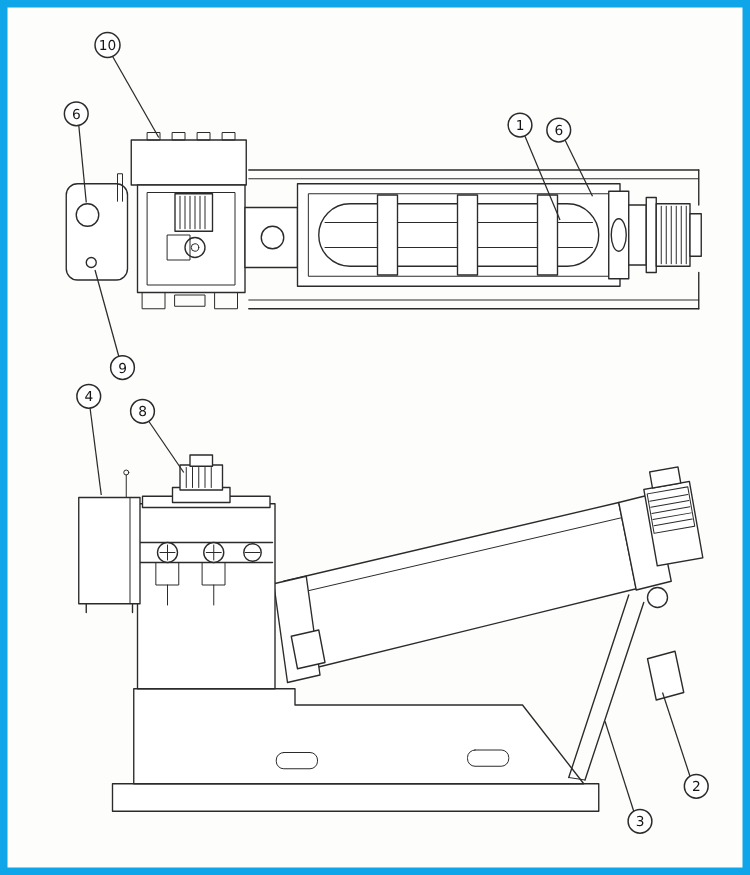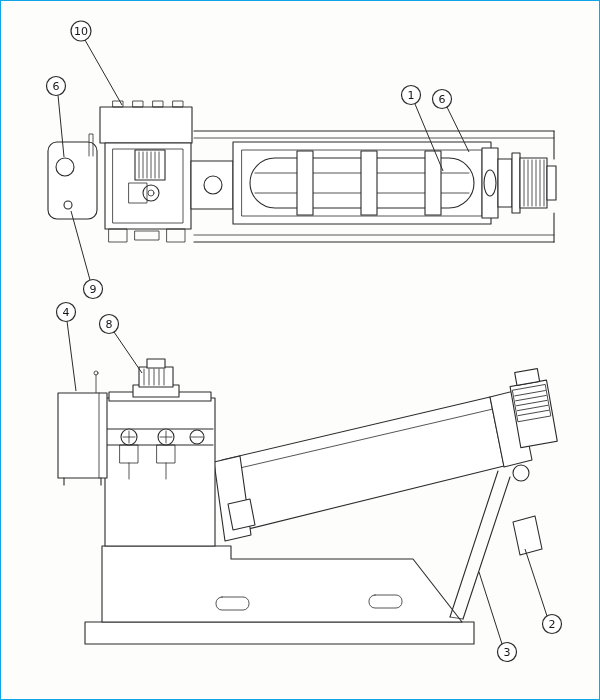--- a/index.html
+++ b/index.html
@@ -4,21 +4,21 @@
 <style>
   :root{
     --line:#2b2b2b;
     --bg:#fdfdfb;
   }
   html,body{margin:0;padding:0;background:#ffffff;}
   .canvas{
     position:relative;
     width:600px;height:700px;
     background:var(--bg);
-    border:1px solid #0ea5e9;
+    border:6px solid #0ea5e9;
     box-sizing:border-box;
     font-family:"DejaVu Sans", sans-serif;
   }
   svg{display:block;}
   .ln{fill:none;stroke:var(--line);stroke-width:1.1;stroke-linejoin:round;stroke-linecap:round;}
   .thin{stroke-width:0.8;}
   .fw{fill:#ffffff;stroke:var(--line);stroke-width:1.1;stroke-linejoin:round;}
   .leader{stroke:var(--line);stroke-width:1;}
   .callout-circle{fill:#ffffff;stroke:var(--line);stroke-width:1.2;}
   .callout-text{font-family:"DejaVu Sans",sans-serif;font-size:11px;fill:#161616;text-anchor:middle;}

